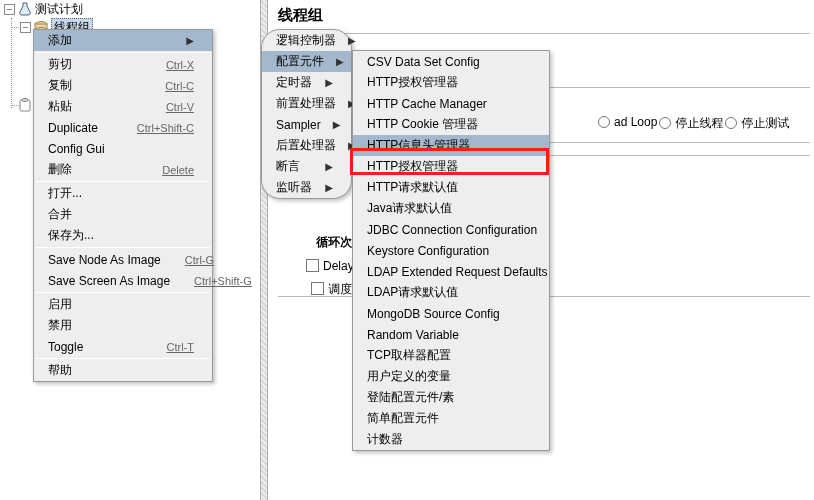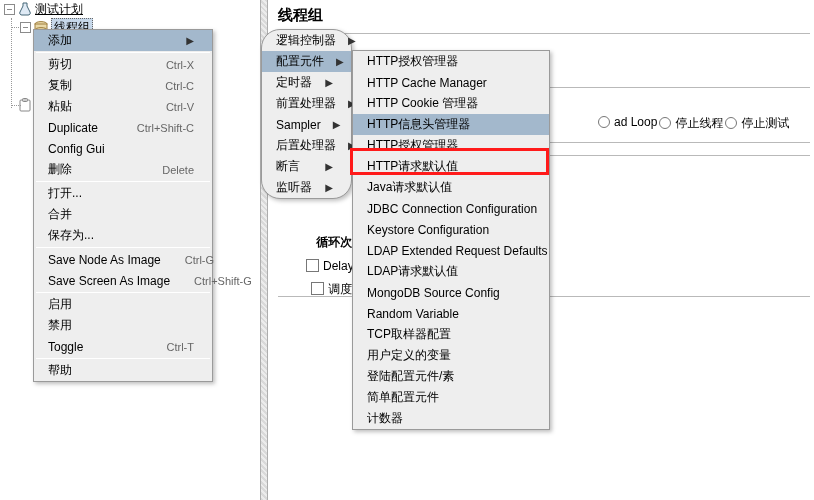--- a/index.html
+++ b/index.html
@@ -3,21 +3,21 @@
 <meta charset="utf-8">
 <style>
   * { box-sizing: border-box; margin: 0; padding: 0; font-family: "Microsoft YaHei UI", "Segoe UI", Tahoma, sans-serif; font-size: 12px; user-select: none; }
   body { width: 814px; height: 500px; background: #fff; overflow: hidden; position: relative; color: #000; }
 
   
   .tree { position: absolute; left: 0; top: 0; width: 260px; height: 500px; background: #fff; }
   .tree-row { display: flex; align-items: center; height: 18px; padding-left: 4px; }
   .tree-row .tw { width: 11px; height: 11px; border: 1px solid #8b8b8b; color: #4a4a4a; font-size: 9px; line-height: 9px; text-align: center; margin-right: 2px; }
   .tree-row .ico { width: 16px; height: 16px; margin-right: 2px; display: inline-flex; align-items: center; justify-content: center; }
-  .tree-row .lbl { white-space: nowrap; text-decoration: underline; }
+  .tree-row .lbl { white-space: nowrap; }
   .tree-indent1 { padding-left: 20px; }
   .tree-indent2 { position: relative; padding-left: 48px; }
   .tree-sel { background: #c7d8ea; border: 1px dotted #666; display: inline-block; padding: 0 2px; }
   .vline { position: absolute; left: 11px; top: 18px; width: 0; height: 90px; border-left: 1px dotted #999; }
   .hline { position: absolute; left: 11px; width: 10px; border-top: 1px dotted #999; }
 
   
   .splitter { position: absolute; left: 260px; top: 0; width: 8px; height: 500px; background: repeating-linear-gradient(45deg,#d9d9d9 0 2px,#ececec 2px 4px); border-left: 1px solid #adadad; border-right: 1px solid #adadad; }
 
   
@@ -27,21 +27,21 @@
   .opts { position: absolute; left: 330px; top: 115px; display: flex; align-items: flex-start; gap: 2px; white-space: nowrap; }
   .radio { width: 12px; height: 12px; border: 1px solid #777; border-radius: 50%; display: inline-block; margin-right: 4px; vertical-align: -2px; }
   .sec-title { font-weight: bold; padding: 12px 0 4px 18px; }
   .chk { width: 13px; height: 13px; border: 1px solid #777; display: inline-block; margin-right: 4px; vertical-align: -2px; background: #fff; }
   .sub-row { padding: 4px 0 4px 24px; }
 
   
   .menu { position: absolute; background: #eeeeee; border: 1px solid #9a9a9a; box-shadow: 2px 2px 4px rgba(0,0,0,.25); }
   .menu .mi { height: 21px; display: flex; align-items: center; justify-content: space-between; padding: 0 18px 0 14px; white-space: nowrap; }
   .menu .mi .t { flex: 1; }
-  .menu .mi .sc { color: #666; font-size: 11px; margin-left: 24px; }
+  .menu .mi .sc { color: #666; font-size: 11px; margin-left: 24px; text-decoration: underline; }
   .menu .mi .ar { margin-left: 12px; font-size: 10px; color: #333; }
   .menu .sep { height: 1px; margin: 1px 2px; background: #c6c6c6; border-bottom: 1px solid #fff; }
   .menu .mi.hl { background: #a3b8cc; }
 
   #menu1 { left: 33px;  top: 29px;  width: 180px; }
   #menu2 { left: 261px; top: 29px;  width: 91px; border-radius: 19px; }
   #menu3 { left: 352px; top: 50px;  width: 198px; }
 
   .red-box { position: absolute; left: 350px; top: 148px; width: 199px; height: 27px; border: 3px solid #ff1a1a; pointer-events: none; }
 
@@ -214,20 +214,23 @@
       <span class="ar">▶</span>
     </div>
   <div class="mi">
       <span class="t">监听器</span>
       <span class="ar">▶</span>
     </div>
 </div>
 
 <div id="menu3" class="menu">
     <div class="mi">
+      <span class="t">CSV Data Set Config</span>
+    </div>
+    <div class="mi">
       <span class="t">HTTP授权管理器</span>
     </div>
     <div class="mi">
       <span class="t">HTTP Cache Manager</span>
     </div>
     <div class="mi">
       <span class="t">HTTP Cookie 管理器</span>
     </div>
     <div class="mi hl">
       <span class="t">HTTP信息头管理器</span>

